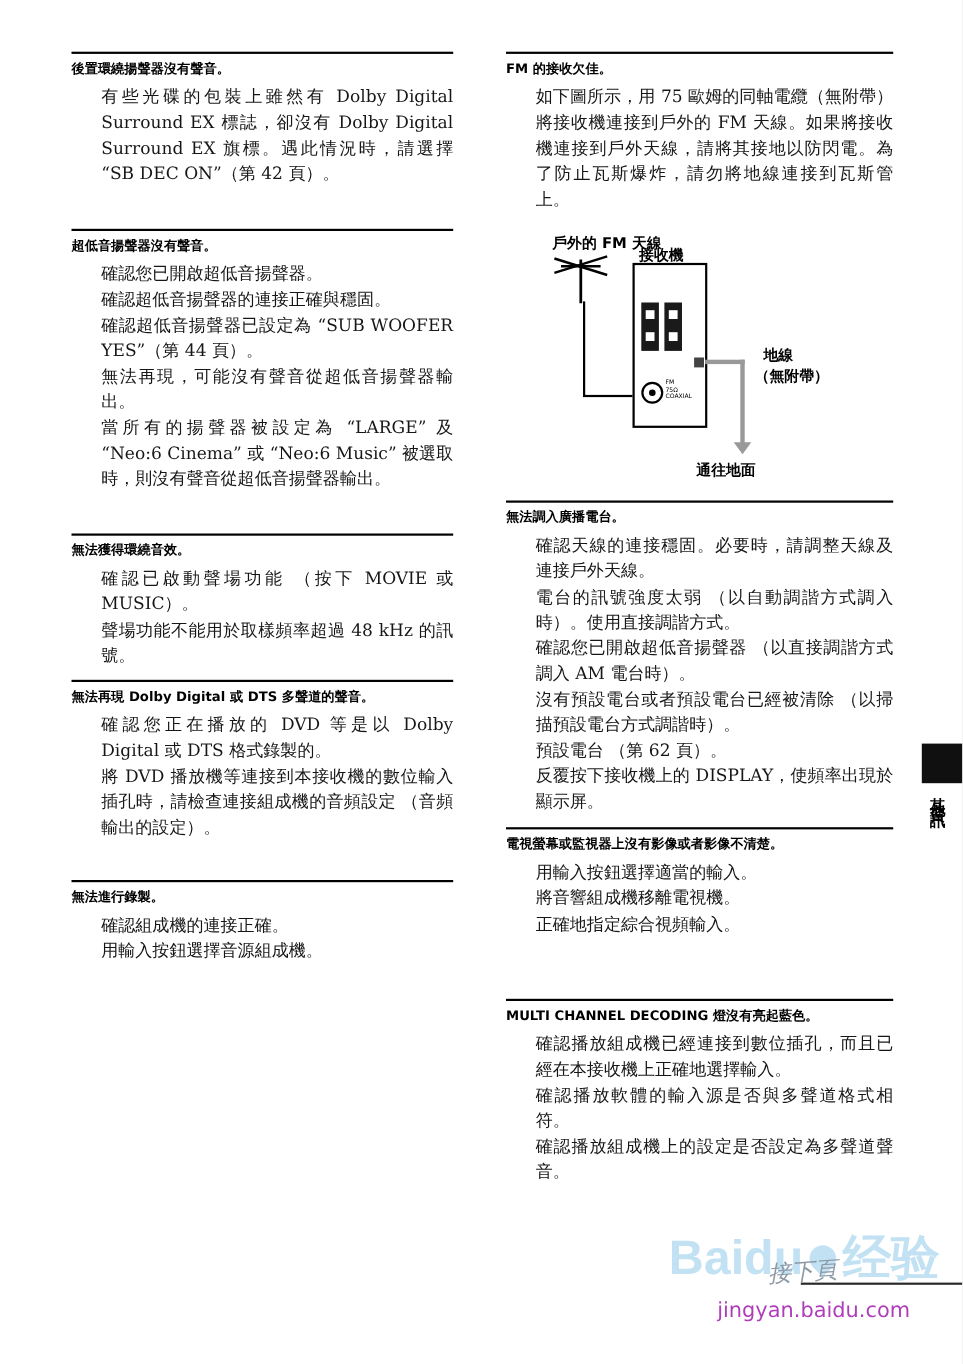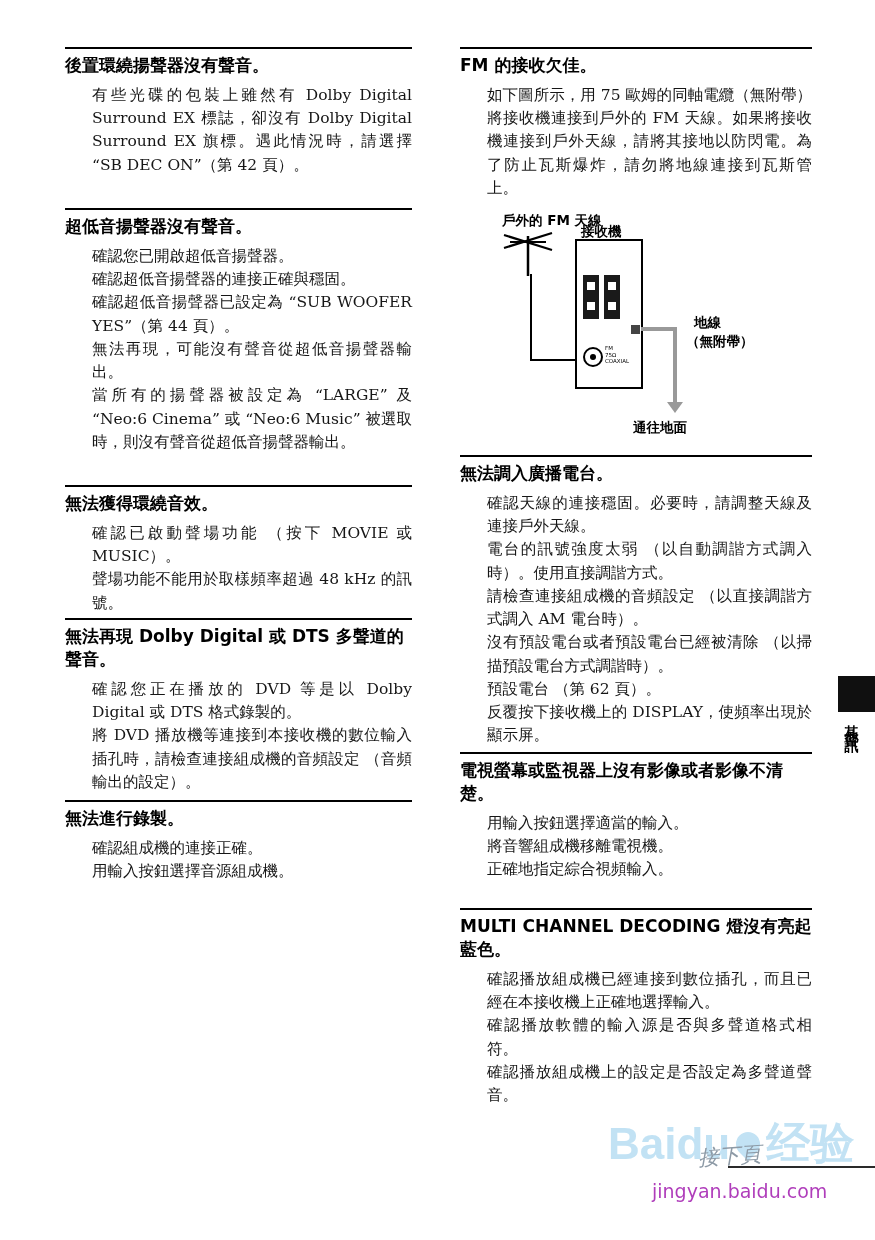--- a/index.html
+++ b/index.html
@@ -6,21 +6,21 @@
   .page{
     position:relative;width:875px;height:1240px;background:#ffffff;
     font-family:"DejaVu Serif", serif;color:#161616;overflow:hidden;margin:0 auto;
   }
   .section{position:absolute;}
   .col-left .section{left:65px;width:347px;}
   .col-right .section{left:460px;width:352px;}
   .rule{border-top:2px solid #000;height:0;margin-bottom:5px;}
   .heading{
     font-family:"DejaVu Sans", sans-serif;font-weight:bold;
-    font-size:17px;line-height:1.35;margin:2px 0 7px 0;color:#000;
+    font-size:12px;line-height:1.35;margin:2px 0 7px 0;color:#000;
   }
   .body{font-size:15.5px;line-height:1.5;margin:0;padding-left:27px;text-align:justify;}
 
   
   .diagram{position:absolute;left:450px;top:212px;width:352px;height:240px;}
   .dg-label{position:absolute;font-family:"DejaVu Sans",sans-serif;font-weight:bold;font-size:13.5px;color:#000;white-space:nowrap;}
   .antenna-svg{position:absolute;left:52px;top:18px;}
   .cable-v{position:absolute;left:80px;top:62px;width:2px;height:86px;background:#000;}
   .cable-h{position:absolute;left:80px;top:147px;width:56px;height:2px;background:#000;}
   .rx-box{position:absolute;left:125px;top:27px;width:64px;height:146px;border:2px solid #000;background:#fff;}
@@ -149,21 +149,21 @@
       <span class="dg-label" style="left:244px;top:102px;">地線</span>
       <span class="dg-label" style="left:236px;top:121px;">（無附帶）</span>
       <span class="dg-label" style="left:183px;top:207px;">通往地面</span>
     </div>
 
     <section class="section" style="top:455px;">
       <div class="rule"></div>
       <h3 class="heading">無法調入廣播電台。</h3>
       <p class="body">確認天線的連接穩固。必要時，請調整天線及連接戶外天線。</p>
       <p class="body">電台的訊號強度太弱 （以自動調諧方式調入時）。使用直接調諧方式。</p>
-      <p class="body">請檢查連接組成機的音頻設定 （以直接調諧方式調入 AM 電台時）。</p>
+      <p class="body">確認您已開啟超低音揚聲器 （以直接調諧方式調入 AM 電台時）。</p>
       <p class="body">沒有預設電台或者預設電台已經被清除 （以掃描預設電台方式調諧時）。</p>
       <p class="body">預設電台 （第 62 頁）。</p>
       <p class="body">反覆按下接收機上的 DISPLAY，使頻率出現於顯示屏。</p>
     </section>
 
     <section class="section" style="top:752px;">
       <div class="rule"></div>
       <h3 class="heading">電視螢幕或監視器上沒有影像或者影像不清楚。</h3>
       <p class="body">用輸入按鈕選擇適當的輸入。</p>
       <p class="body">將音響組成機移離電視機。</p>

